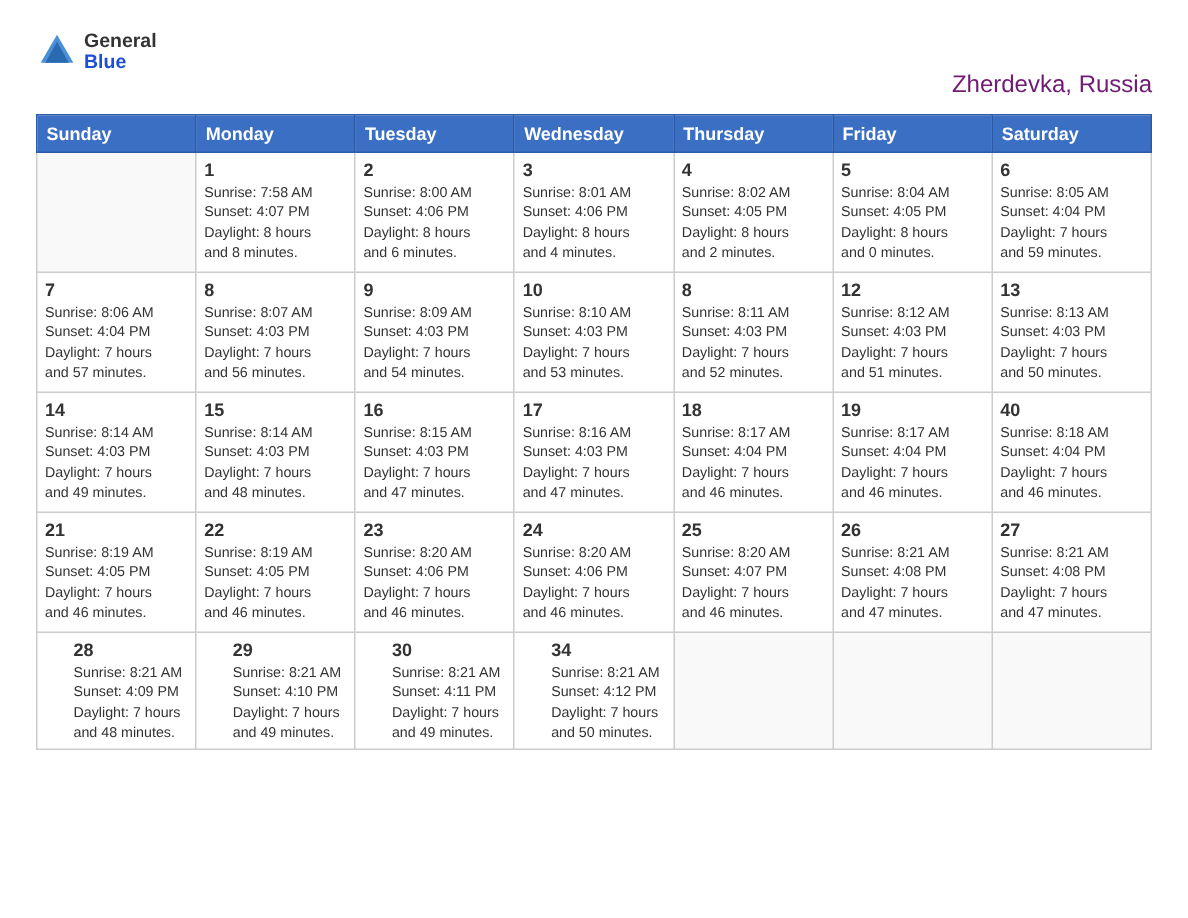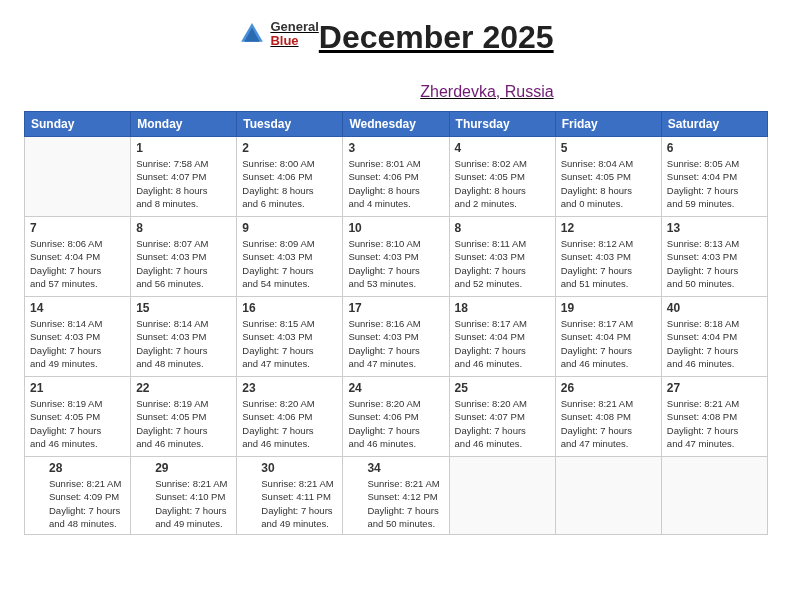--- a/index.html
+++ b/index.html
@@ -11,24 +11,23 @@
       overflow: hidden;
     }
     .page {
       width: 792px;
       height: 612px;
       padding: 20px 24px 16px 24px;
       background: #fff;
     }
     .header {
       display: flex;
-      justify-content: center;
+      justify-content: space-between;
       align-items: flex-start;
       margin-bottom: 10px;
-      text-decoration: underline;
     }
     .logo {
       display: flex;
       align-items: center;
       gap: 4px;
     }
     .logo-text {
       display: flex;
       flex-direction: column;
       font-size: 13px;
@@ -102,25 +101,24 @@
 
 <div class="page">
   <div class="header">
     <div class="logo">
       <svg class="logo-icon" viewBox="0 0 36 36">
         <polygon points="18,4 32,28 4,28" fill="#4a90d9"></polygon>
         <polygon points="18,10 28,28 8,28" fill="#2a6ab0"></polygon>
       </svg>
       <div class="logo-text">
         <span>General</span>
-        <span style="color:#b91c1c">Blue</span>
+        <span style="color:#1d4ed8">Blue</span>
       </div>
     </div>
     <div class="title-block">
-      <div class="month-title">December 2025</div>
       <div class="subtitle">Zherdevka, Russia</div>
     </div>
   </div>
 
   <table class="calendar">
     <thead>
       <tr>
         <th>Sunday</th>
         <th>Monday</th>
         <th>Tuesday</th>

